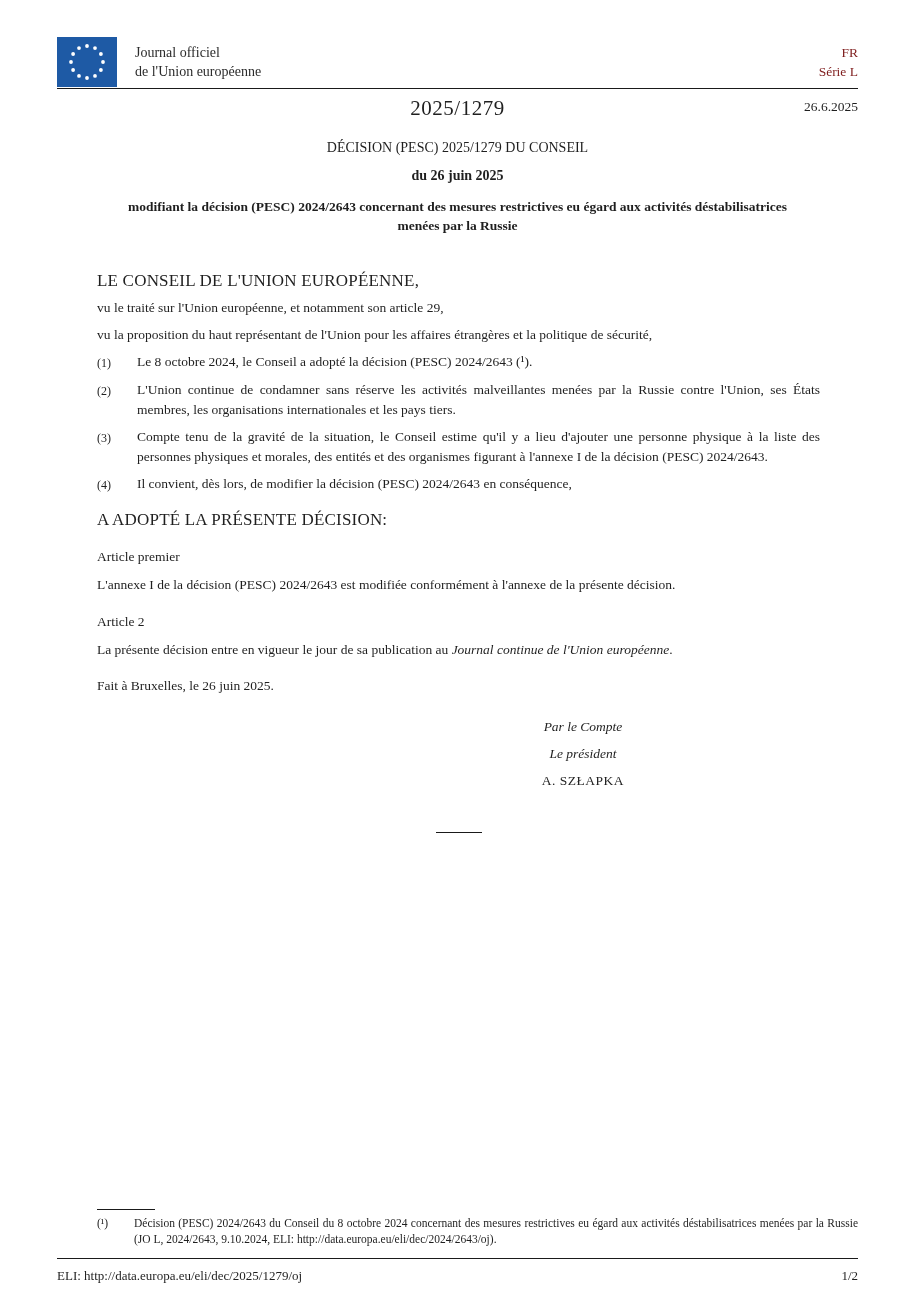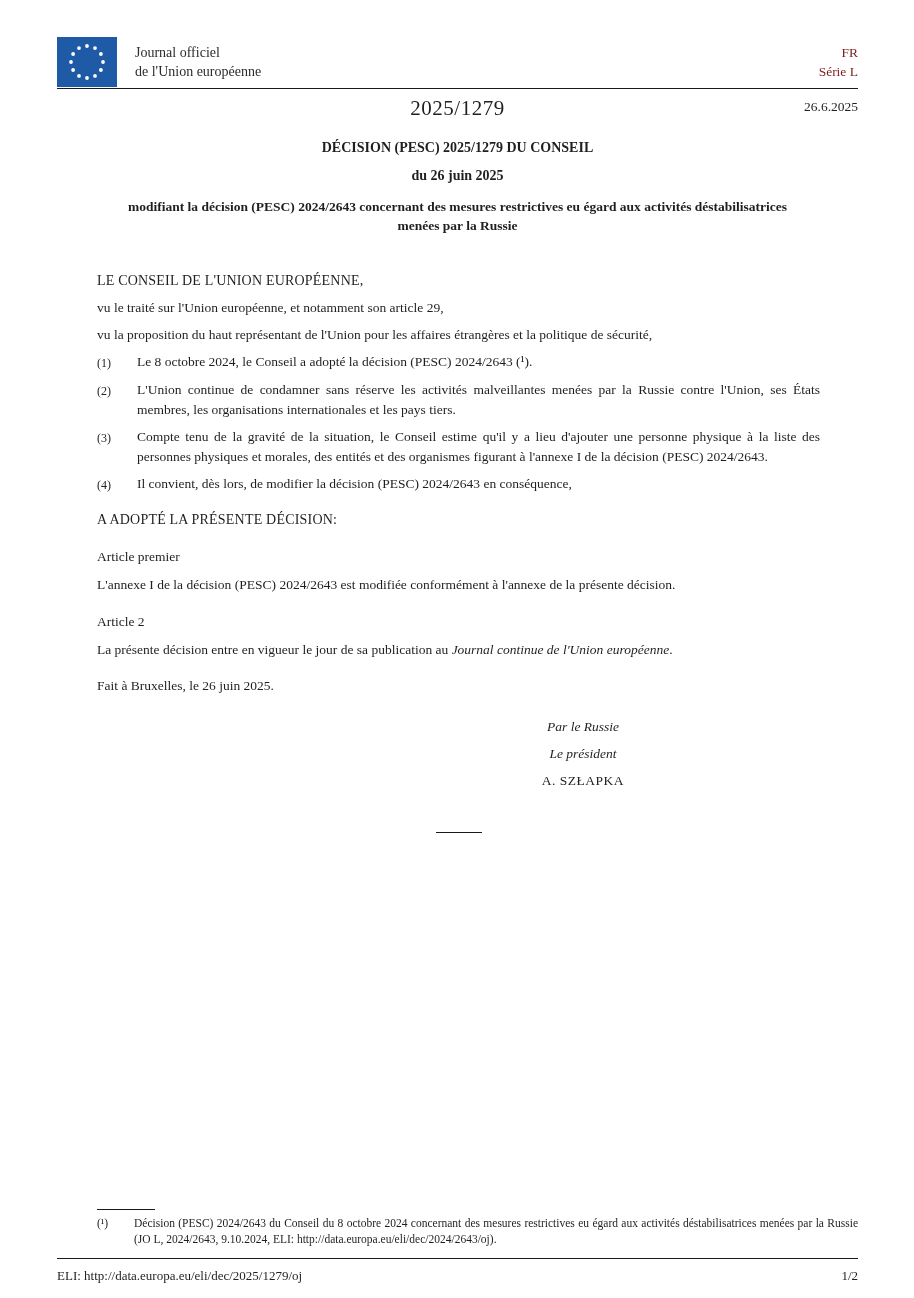--- a/index.html
+++ b/index.html
@@ -63,21 +63,21 @@
     position: absolute;
     right: 0;
     top: 10px;
     font-size: 13.5px;
   }
 
   
   .title-block { text-align: center; }
   .title-main {
     font-size: 14px;
-    font-weight: bold;
+    font-weight: normal;
     margin-top: 17px;
   }
   .title-date {
     font-size: 14px;
     font-weight: bold;
     margin-top: 12px;
   }
   .subtitle {
     font-size: 13.5px;
     font-weight: bold;
@@ -86,21 +86,21 @@
     max-width: 690px;
   }
 
   
   .body {
     margin: 36px 38px 0 40px;
     font-size: 13.5px;
     line-height: 20px;
   }
   .body p { margin-bottom: 7px; }
-  .caps { font-size: 14px; letter-spacing: 0.2px; }
+  .caps { font-size: 17px; letter-spacing: 0.2px; }
   .adopted { margin-top: 15px; }
   .recital {
     display: flex;
     margin-bottom: 7px;
   }
   .recital-num {
     flex: 0 0 40px;
     font-size: 12px;
     padding-top: 1px;
   }
@@ -236,21 +236,21 @@
 
       <div class="article-heading">Article premier</div>
       <p class="just">L'annexe I de la décision (PESC) 2024/2643 est modifiée conformément à l'annexe de la présente décision.</p>
 
       <div class="article-heading">Article 2</div>
       <p class="just"><span>La présente décision entre en vigueur le jour de sa publication au </span><span class="italic">Journal continue de l'Union européenne</span><span>.</span></p>
 
       <p class="place-date">Fait à Bruxelles, le 26 juin 2025.</p>
 
       <div class="signature">
-        <div class="sig-italic">Par le Russie</div>
+        <div class="sig-italic">Par le Compte</div>
         <div class="sig-italic">Le président</div>
         <div class="sig-name">A. SZŁAPKA</div>
       </div>
 
       <div class="end-divider"></div>
     </main>
   </div>
 
   <div class="footzone">
     <div class="footnote-rule"></div>

